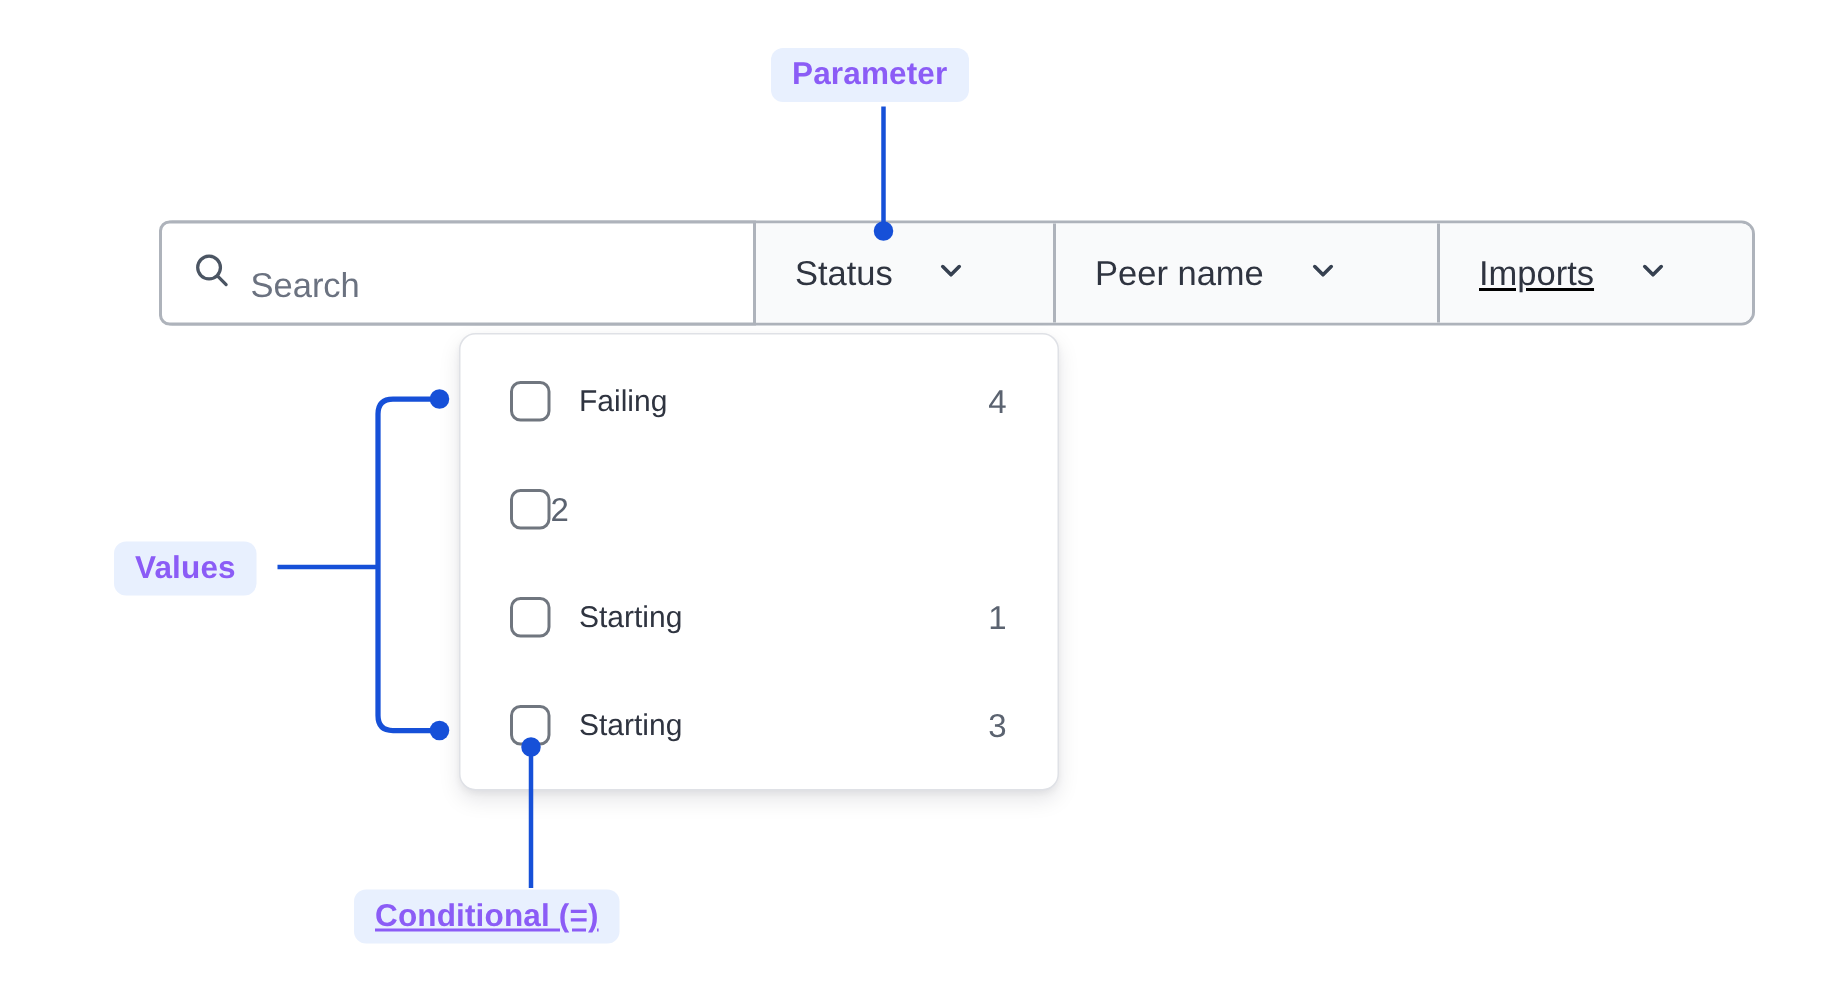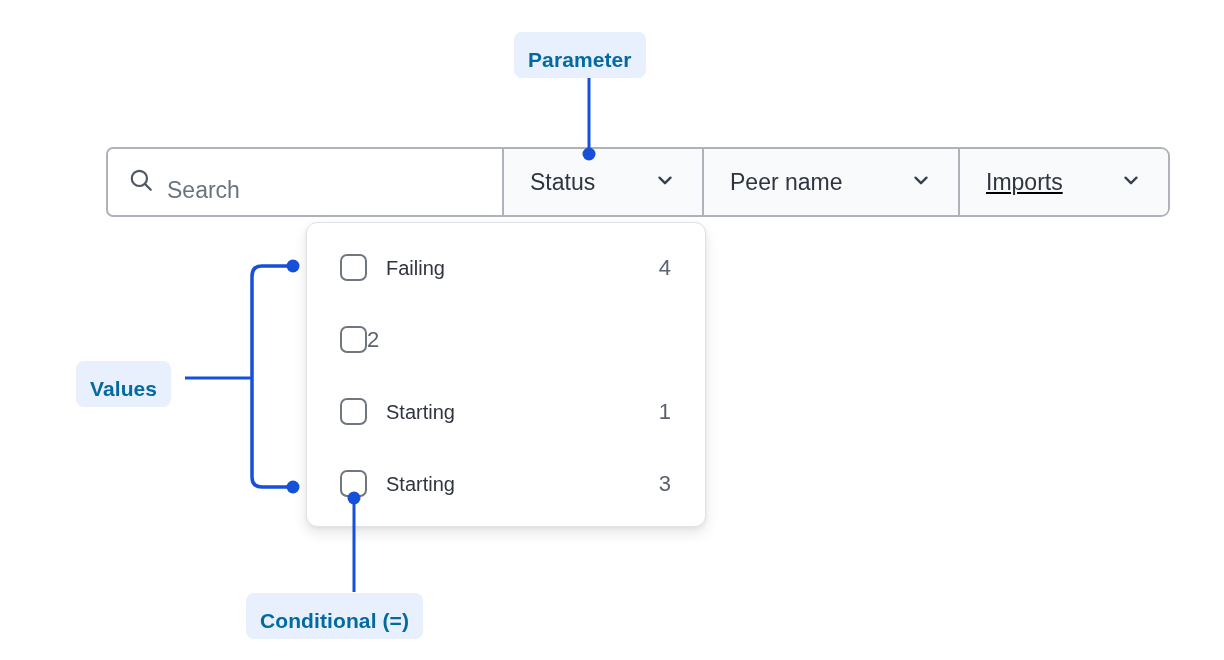--- a/index.html
+++ b/index.html
@@ -24,33 +24,33 @@
     width: 1224px;
     height: 660px;
     pointer-events: none;
     z-index: 5;
   }
 
   
   .anno-badge {
     position: absolute;
     background: #e8f0fe;
-    color: #0369a1;
+    color: #8b5cf6;
     font-size: 21px;
     font-weight: bold;
     letter-spacing: 0.1px;
     border-radius: 8px;
-    padding: 17px 14px 8px 14px;
+    padding: 7px 14px 8px 14px;
     white-space: nowrap;
     line-height: 1;
     z-index: 6;
   }
   #anno-parameter { left: 514px; top: 32px; }
   #anno-values    { left: 76px;  top: 361px; }
-  #anno-conditional { left: 246px; top: 593px; }
+  #anno-conditional { left: 236px; top: 593px; text-decoration: underline; }
 
   
   .toolbar {
     position: absolute;
     left: 106px;
     top: 147px;
     width: 1064px;
     height: 70px;
     box-sizing: border-box;
     display: flex;
@@ -84,21 +84,21 @@
   .search-placeholder {
     font-size: 23px;
     color: #6b7280;
     line-height: 1;
     margin-top: 16px;
   }
 
   .filter-btn {
     display: flex;
     align-items: center;
-    justify-content: space-between;
+    justify-content: flex-start;
     gap: 28px;
     padding: 0 26px;
     border-right: 2px solid #aeb3bb;
     background: #f9fafb;
     box-sizing: border-box;
   }
   .filter-btn:last-child {
     border-right: none;
     border-radius: 0 7px 7px 0;
     text-decoration: underline;

